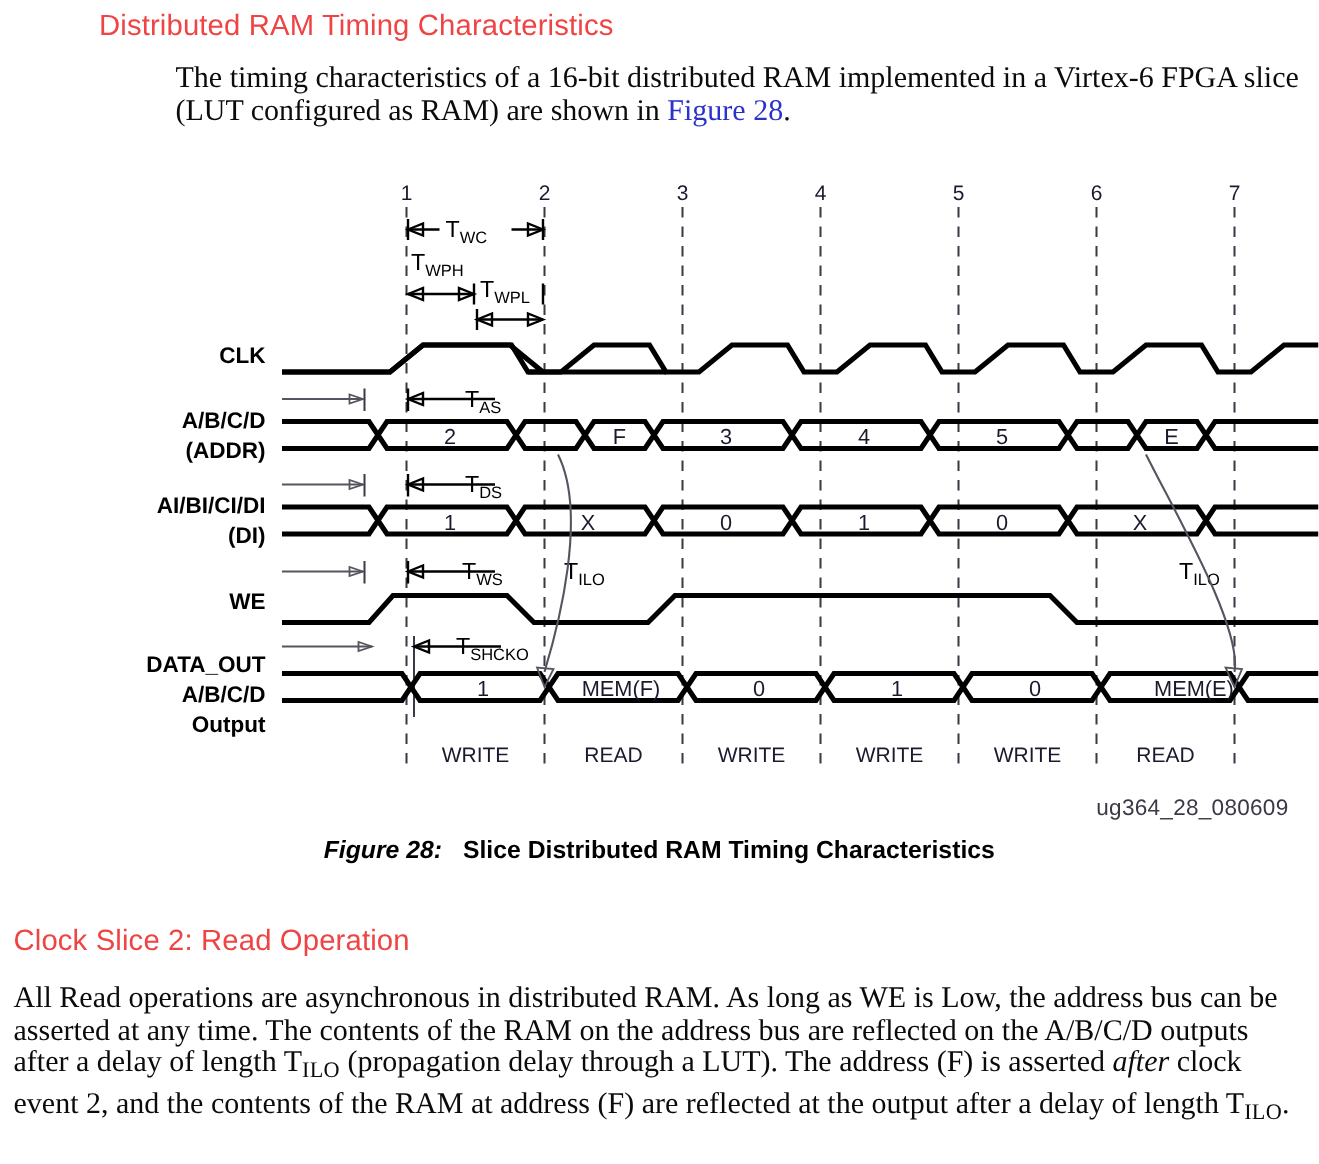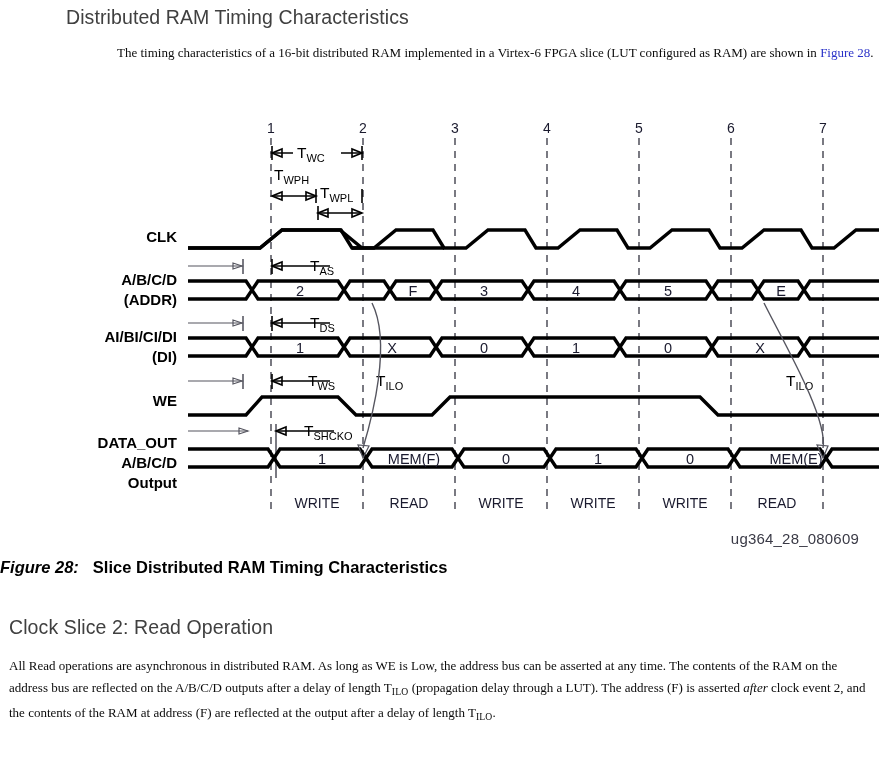--- a/index.html
+++ b/index.html
@@ -15,32 +15,32 @@
     color: #000000;
     overflow: hidden;
   }
 
   
   .section-heading {
     position: absolute;
     font-family: "Liberation Sans", sans-serif;
     font-size: 19.5px;
     font-weight: 400;
-    color: #404040;
+    color: #ef4444;
     letter-spacing: 0.1px;
     white-space: nowrap;
   }
   #heading-main { left: 66px; top: 6px; }
   #heading-clock-event { left: 9px; top: 616px; }
 
   
   .body-text {
     position: absolute;
     font-family: "Liberation Serif", serif;
-    font-size: 13px;
+    font-size: 20px;
     line-height: 21.5px;
     color: #0b0b0b;
   }
   #intro-paragraph {
     left: 117px;
     top: 42px;
     width: 760px;
   }
   #intro-paragraph .xref {
     color: #2a32c8;
@@ -77,21 +77,21 @@
     font-family: "Liberation Sans", sans-serif;
     font-size: 15px;
     color: #3a3a46;
     letter-spacing: 0.2px;
   }
   #figure-caption {
     position: absolute;
     left: 0;
     top: 440px;
     width: 879px;
-    text-align: left;
+    text-align: center;
     font-family: "Liberation Sans", sans-serif;
     font-size: 16.5px;
     font-weight: bold;
     white-space: nowrap;
   }
   #figure-caption .cap-num {
     font-style: italic;
     font-weight: bold;
     margin-right: 14px;
   }

